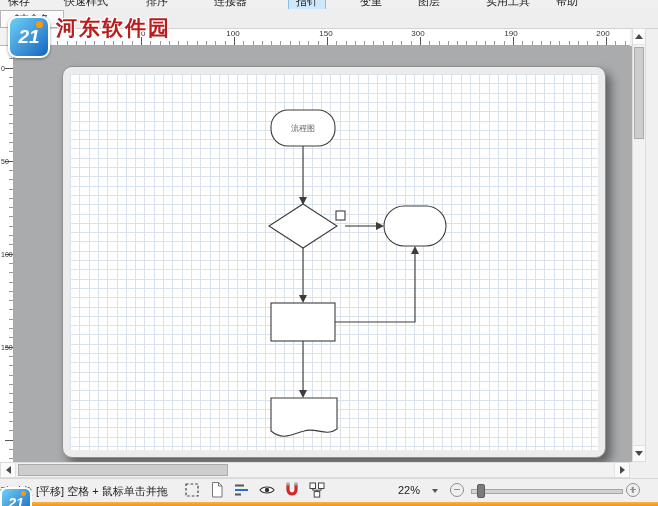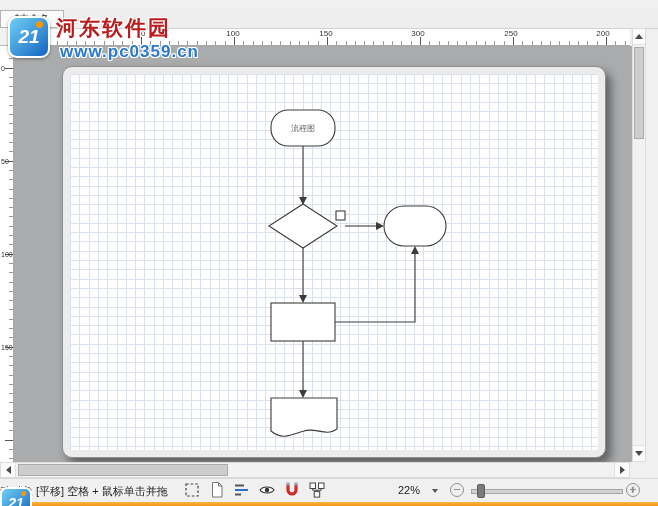--- a/index.html
+++ b/index.html
@@ -104,37 +104,48 @@
   .wm-bottom{position:absolute;left:0px;top:487px;width:32px;height:32px;border-radius:7px;z-index:9;pointer-events:none;
              background:linear-gradient(135deg,#6fd0f5,#1565c0);border:2px solid #fff;color:#fff;font-weight:bold;
              font-size:14px;font-style:italic;display:flex;align-items:center;justify-content:center;box-sizing:border-box;}
   .wm-bottom::after{content:"";position:absolute;right:4px;top:2px;width:5px;height:5px;border-radius:50%;background:#ff9800;}
 </style>
 </head>
 <body>
 
 <div class="window">
 
+  <div class="menubar">
+    <span class="mi mi0">保存</span>
+    <span class="mi mi1">快速样式</span>
+    <span class="mi mi2">排序</span>
+    <span class="mi mi3">连接器</span>
+    <span class="mi mi4 active">指针</span>
+    <span class="mi mi5">变里</span>
+    <span class="mi mi6">图层</span>
+    <span class="mi mi7">实用工具</span>
+    <span class="mi mi8">帮助</span>
+  </div>
 
   <div class="tabrow">
     <div class="tab">
       <span>*未命名</span>
     </div>
   </div>
 
   <div class="corner-tl"></div>
   <div class="hruler">
     <div class="hminor"></div>
     <div class="hmajor"></div>
     <span class="hnum" style="left:34px">0</span>
     <span class="hnum" style="left:127px">50</span>
     <span class="hnum" style="left:219px">100</span>
     <span class="hnum" style="left:312px">150</span>
     <span class="hnum" style="left:404px">300</span>
-    <span class="hnum" style="left:497px">250</span>
+    <span class="hnum" style="left:497px">190</span>
     <span class="hnum" style="left:589px">200</span>
   </div>
   <div class="vruler">
     <div class="vminor"></div>
     <div class="vmajor"></div>
     <span class="vnum" style="top:22px">0</span>
     <span class="vnum" style="top:115px">50</span>
     <span class="vnum" style="top:208px">100</span>
     <span class="vnum" style="top:301px">150</span>
   </div>
@@ -249,17 +260,16 @@
       <i></i>
         <i class="v"></i>
     </div>
   </div>
 
   <div class="orange"></div>
 
   <div class="wm-top">
     <div class="wm-badge">21</div>
     <div class="wm-name">河东软件园</div>
-    <div class="wm-url">www.pc0359.cn</div>
   </div>
   <div class="wm-bottom">21</div>
 
 </div>
 
 </body></html>

